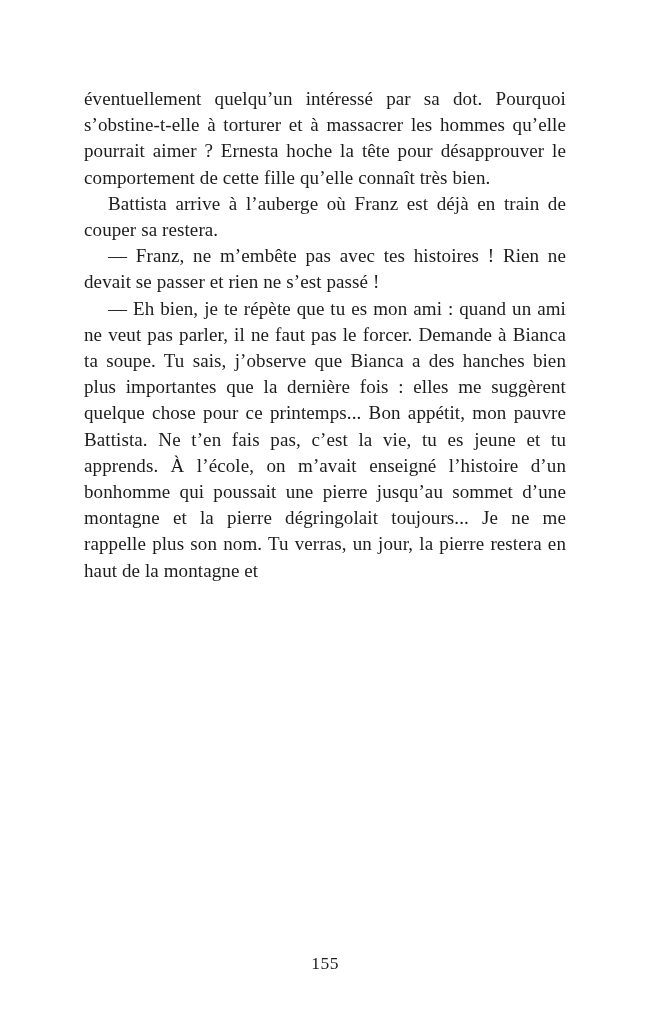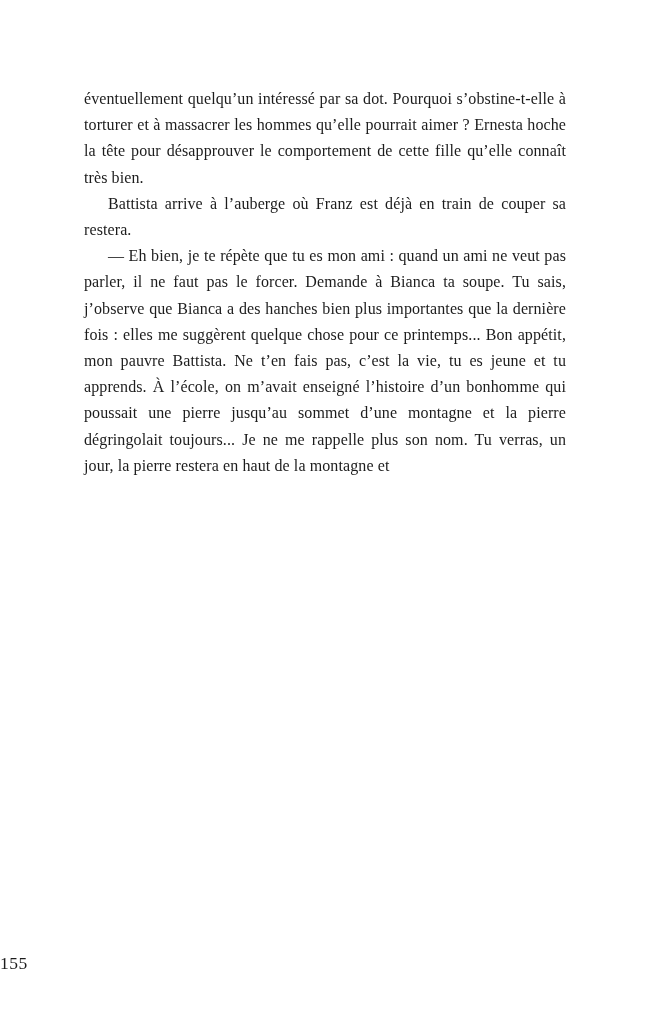--- a/index.html
+++ b/index.html
@@ -14,46 +14,47 @@
     background: #ffffff;
     color: #1c1c1c;
     font-family: "Liberation Serif", "DejaVu Serif", serif;
     overflow: hidden;
   }
   .text-block {
     position: absolute;
     left: 84px;
     top: 86px;
     width: 482px;
-    font-size: 16px;
+    font-size: 19px;
     line-height: 26.2px;
     text-align: justify;
     letter-spacing: 0.1px;
   }
   .text-block p {
     margin: 0;
     padding: 0;
   }
   .text-block p.ind {
     text-indent: 24px;
   }
   .folio {
     position: absolute;
     left: 0;
     right: 0;
     top: 953px;
-    text-align: left;
+    text-align: center;
     font-size: 17.5px;
     letter-spacing: 0.5px;
     color: #1c1c1c;
   }
 </style>
 </head>
 <body>
 
 <div class="page">
   <div class="text-block">
     <p>éventuellement quelqu’un intéressé par sa dot. Pourquoi s’obstine-t-elle à torturer et à massacrer les hommes qu’elle pourrait aimer&nbsp;? Ernesta hoche la tête pour désapprouver le comportement de cette fille qu’elle connaît très bien.</p>
     <p class="ind">Battista arrive à l’auberge où Franz est déjà en train de couper sa restera.</p>
+    <p class="ind">—&nbsp;Franz, ne m’embête pas avec tes histoires&nbsp;! Rien ne devait se passer et rien ne s’est passé&nbsp;!</p>
     <p class="ind">—&nbsp;Eh bien, je te répète que tu es mon ami&nbsp;: quand un ami ne veut pas parler, il ne faut pas le forcer. Demande à Bianca ta soupe. Tu sais, j’observe que Bianca a des hanches bien plus importantes que la dernière fois&nbsp;: elles me suggèrent quelque chose pour ce printemps... Bon appétit, mon pauvre Battista. Ne t’en fais pas, c’est la vie, tu es jeune et tu apprends. À l’école, on m’avait enseigné l’histoire d’un bonhomme qui poussait une pierre jusqu’au sommet d’une montagne et la pierre dégringolait toujours... Je ne me rappelle plus son nom. Tu verras, un jour, la pierre restera en haut de la montagne et</p>
   </div>
   <div class="folio">155</div>
 </div>
 
 </body></html>

